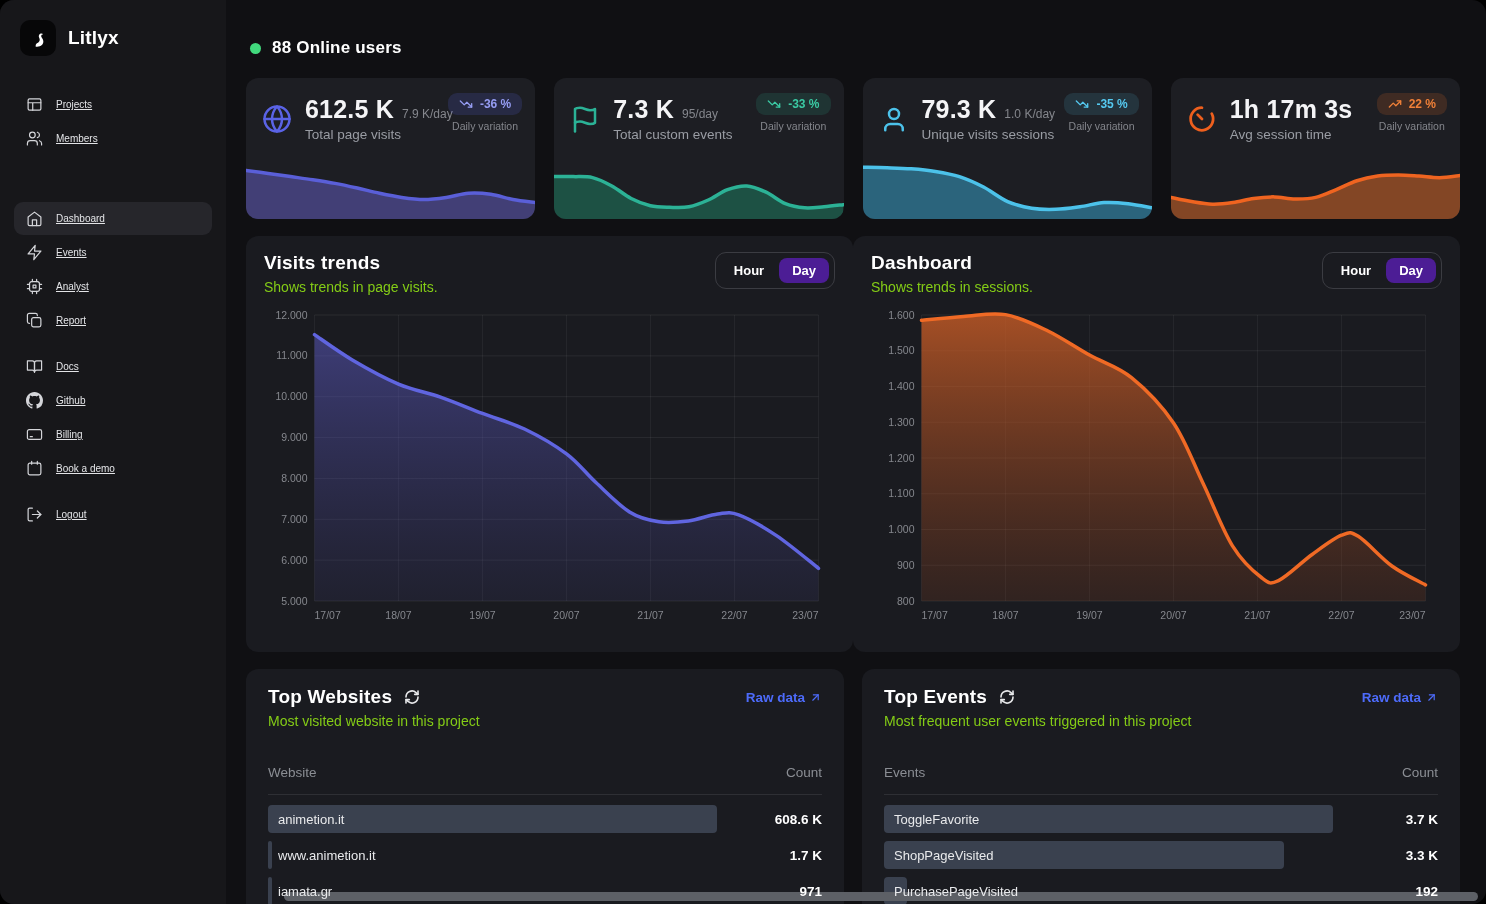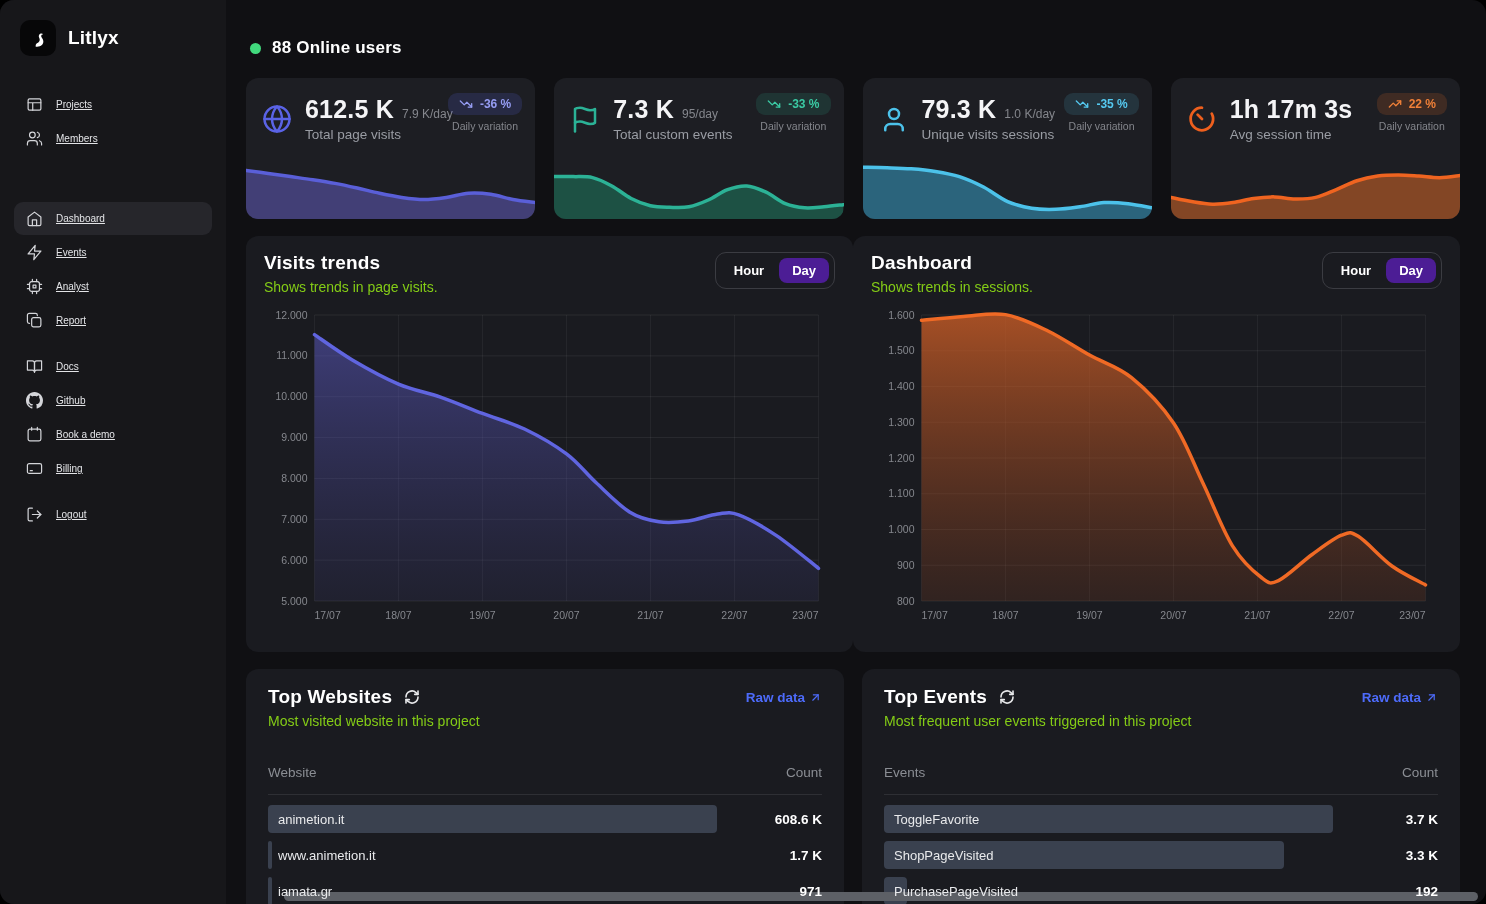--- a/index.html
+++ b/index.html
@@ -147,31 +147,31 @@
       <span>Docs</span>
     </div>
     <div class="side-item">
       <svg class="icn icn-fill" viewBox="0 0 16 16">
           <path d="M8 0C3.58 0 0 3.58 0 8c0 3.54 2.29 6.53 5.47 7.59.4.07.55-.17.55-.38 0-.19-.01-.82-.01-1.49-2.01.37-2.53-.49-2.69-.94-.09-.23-.48-.94-.82-1.13-.28-.15-.68-.52-.01-.53.63-.01 1.08.58 1.23.82.72 1.21 1.87.87 2.33.66.07-.52.28-.87.51-1.07-1.78-.2-3.64-.89-3.64-3.95 0-.87.31-1.59.82-2.15-.08-.2-.36-1.02.08-2.12 0 0 .67-.21 2.2.82.64-.18 1.32-.27 2-.27s1.36.09 2 .27c1.53-1.04 2.2-.82 2.2-.82.44 1.1.16 1.92.08 2.12.51.56.82 1.27.82 2.15 0 3.07-1.87 3.75-3.65 3.95.29.25.54.73.54 1.48 0 1.07-.01 1.93-.01 2.2 0 .21.15.46.55.38A8.01 8.01 0 0 0 16 8c0-4.42-3.58-8-8-8z"></path>
         </svg>
       <span>Github</span>
     </div>
     <div class="side-item">
       <svg class="icn" viewBox="0 0 24 24">
+          <rect x="2" y="5" width="20" height="14" rx="2.5"></rect>
+          <path d="M6 15h3"></path>
+        </svg>
+      <span>Billing</span>
+    </div>
+    <div class="side-item">
+      <svg class="icn" viewBox="0 0 24 24">
           <rect x="3" y="4.5" width="18" height="16.5" rx="2.5"></rect>
           <path d="M8 2v4M16 2v4"></path>
         </svg>
       <span>Book a demo</span>
-    </div>
-    <div class="side-item">
-      <svg class="icn" viewBox="0 0 24 24">
-          <rect x="2" y="5" width="20" height="14" rx="2.5"></rect>
-          <path d="M6 15h3"></path>
-        </svg>
-      <span>Billing</span>
     </div>
 
     <div class="side-gap-sm"></div>
 
     <div class="side-item">
       <svg class="icn" viewBox="0 0 24 24">
           <path d="M9 21H5a2 2 0 0 1-2-2V5a2 2 0 0 1 2-2h4"></path>
           <path d="m16 17 5-5-5-5"></path>
           <path d="M21 12H9"></path>
         </svg>

